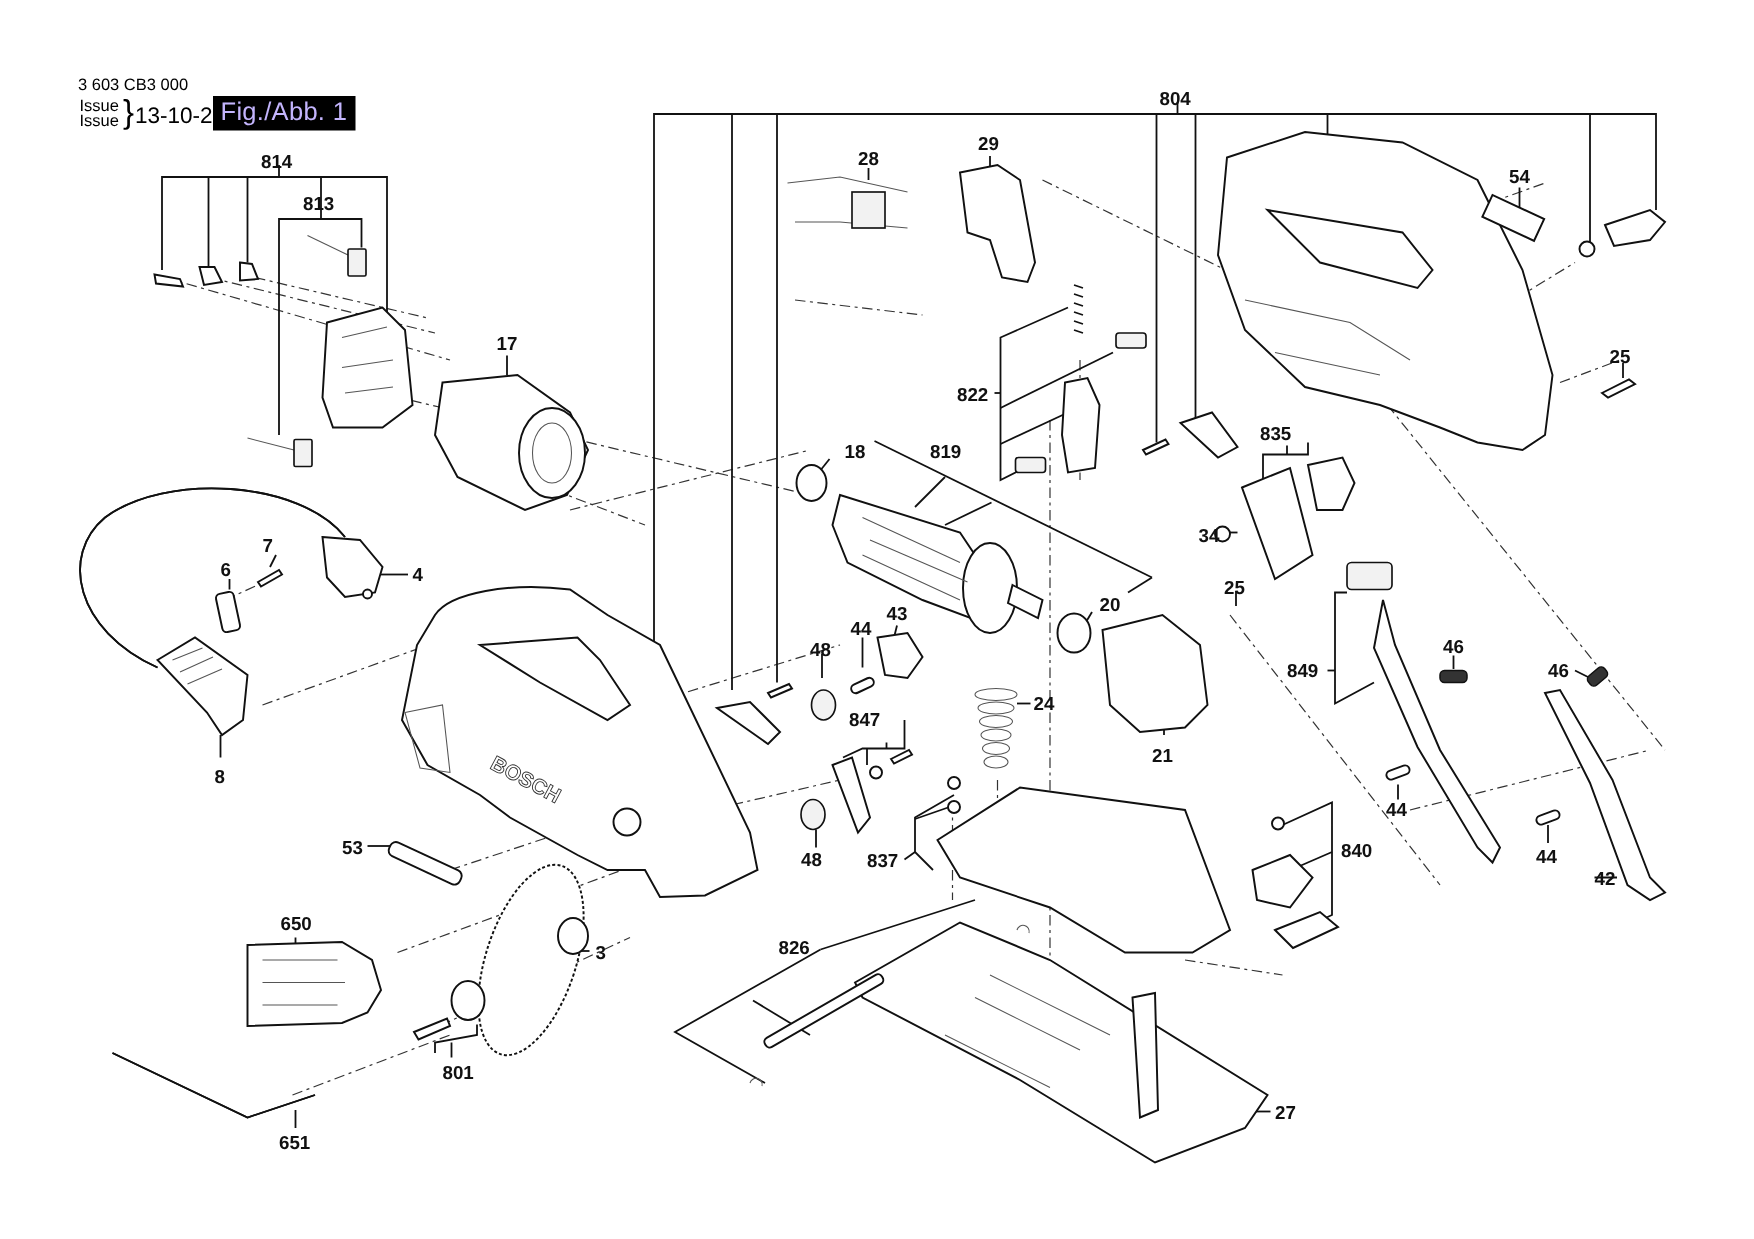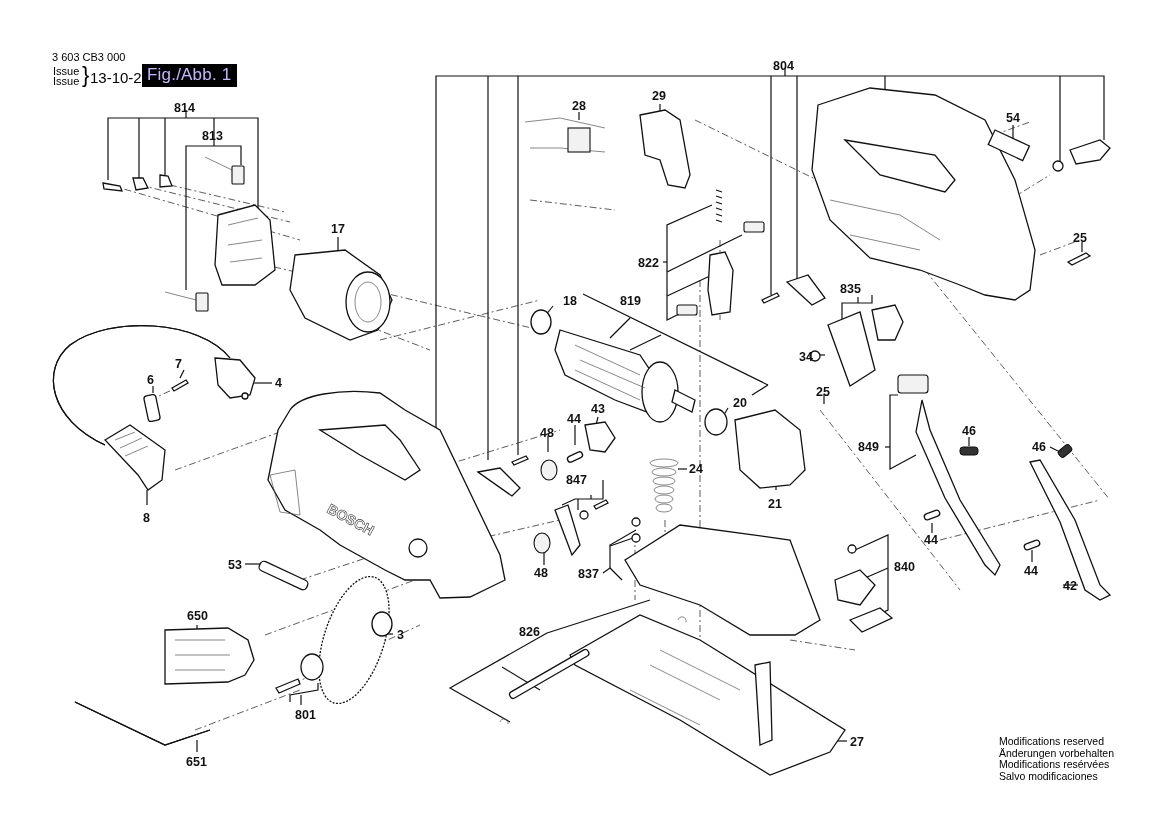--- a/index.html
+++ b/index.html
@@ -340,19 +340,13 @@
       <text class="lbl" x="1063" y="590">42</text>
       <text class="lbl" x="187" y="620">650</text>
       <text class="lbl" x="397" y="639">3</text>
       <text class="lbl" x="519" y="636">826</text>
       <text class="lbl" x="295" y="719">801</text>
       <text class="lbl" x="850" y="746">27</text>
       <text class="lbl" x="186" y="766">651</text>
     </g>
   </svg>
 
-  <div class="notes">
-    <div>Modifications reserved</div>
-    <div>Änderungen vorbehalten</div>
-    <div>Modifications resérvées</div>
-    <div>Salvo modificaciones</div>
-  </div>
 </div>
 
 </body></html>

